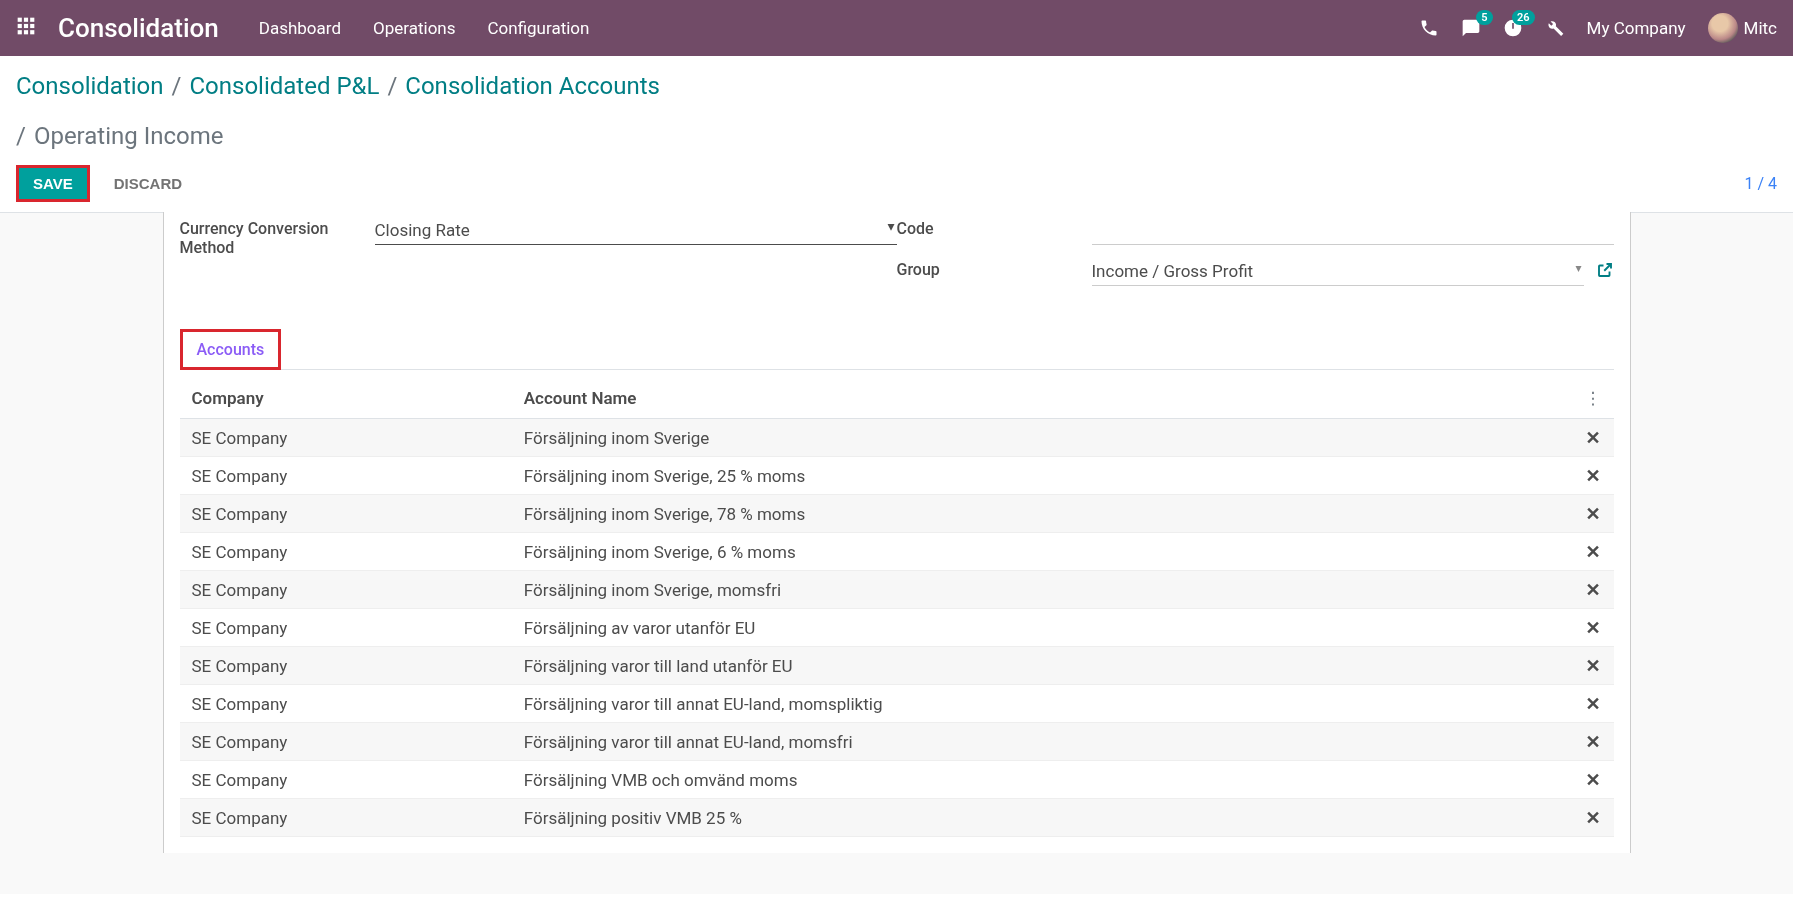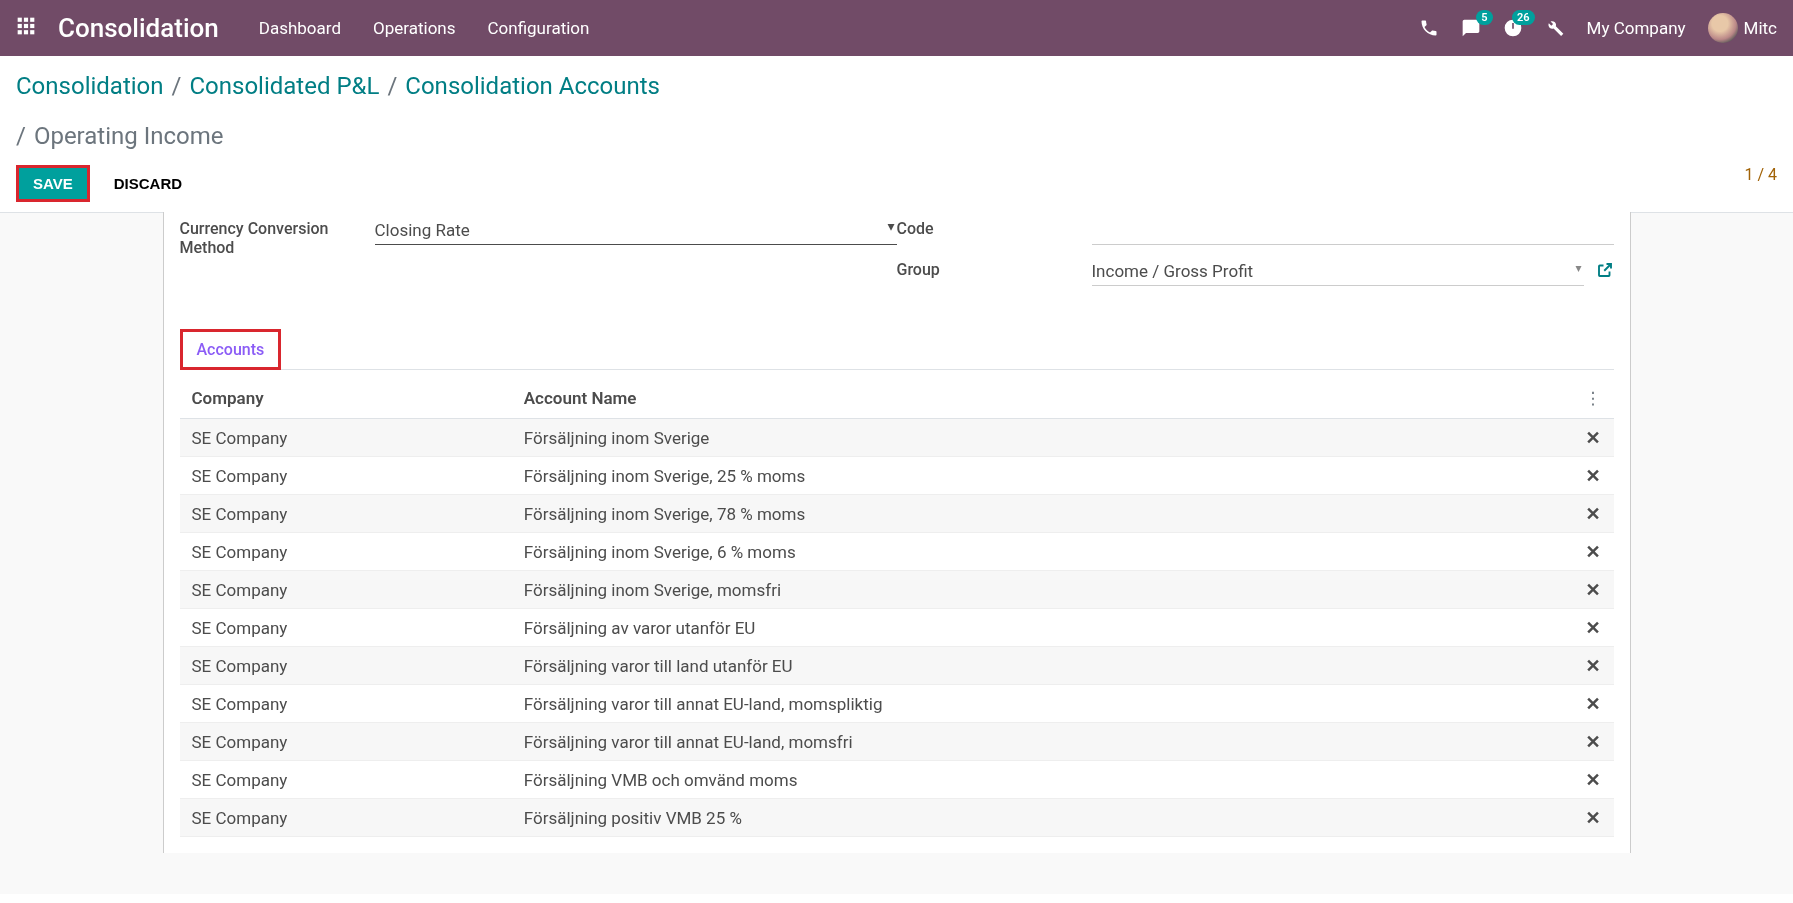--- a/index.html
+++ b/index.html
@@ -14,24 +14,24 @@
 .topnav .icon-btn { position: relative; cursor: pointer; display: flex; align-items: center; }
 .topnav .badge { position: absolute; top: -8px; right: -12px; background: #00a09d; color: #fff; font-size: 11px; font-weight: 600; padding: 1px 5px; border-radius: 8px; }
 .topnav .company-name { font-size: 17px; }
 .topnav .avatar { width: 30px; height: 30px; border-radius: 50%; background: radial-gradient(circle at 40% 35%, #e8c8a8 30%, #b88 60%, #555 80%); margin-right: 6px; }
 .topnav .user-name { font-size: 17px; }
 
 .control-panel { padding: 14px 16px 0 16px; border-bottom: 1px solid #dee2e6; }
 .breadcrumb { font-size: 24px; color: #017e84; display: flex; flex-wrap: wrap; align-items: center; gap: 8px; line-height: 1.4; }
 .breadcrumb .sep { color: #6c757d; }
 .breadcrumb .current { color: #6c757d; }
-.cp-bottom { display: flex; margin-top: 12px; padding-bottom: 10px; }
+.cp-bottom { display: flex; align-items: center; margin-top: 12px; padding-bottom: 10px; }
 .btn-save { background: #00a09d; color: #fff; border: none; padding: 7px 14px; font-size: 15px; font-weight: 600; cursor: pointer; border: 3px solid #d9262e; }
-.btn-discard { background: none; border: none; color: #000000; font-size: 15px; font-weight: 600; padding: 7px 14px; margin-left: 10px; cursor: pointer; }
-.pager { margin-left: auto; font-size: 16px; color: #a16207; }
+.btn-discard { background: none; border: none; color: #737373; font-size: 15px; font-weight: 600; padding: 7px 14px; margin-left: 10px; cursor: pointer; }
+.pager { margin-left: auto; font-size: 16px; color: #3b82f6; }
 
 .form-sheet-bg { background: #f9f9f9; padding: 0 0 40px 0; }
 .form-sheet { background: #fff; max-width: 1468px; margin: 0 auto; border-left: 1px solid #ccc; border-right: 1px solid #ccc; min-height: 620px; padding: 0 16px 16px 16px; position: relative; top: -1px; }
 
 .form-group-row { display: flex; padding-top: 4px; }
 .form-col { flex: 1; }
 .form-field { display: flex; align-items: flex-start; margin-bottom: 12px; }
 .form-field .label { width: 195px; font-size: 16px; color: #4c4c4c; font-weight: 500; padding-top: 3px; }
 .form-field .control { flex: 1; }
 .select-underline { width: 100%; border: none; border-bottom: 1px solid #4c4c4c; padding: 4px 0; font-size: 17px; color: #4c4c4c; background: transparent; position: relative; }

